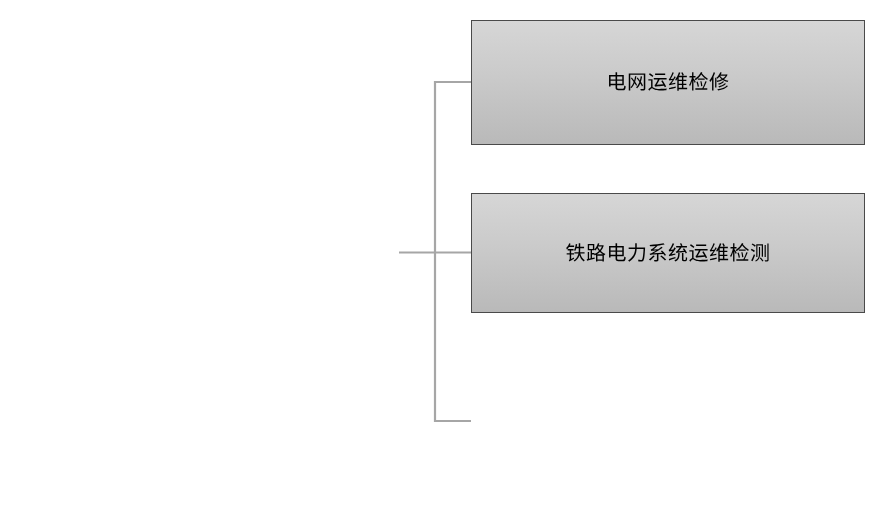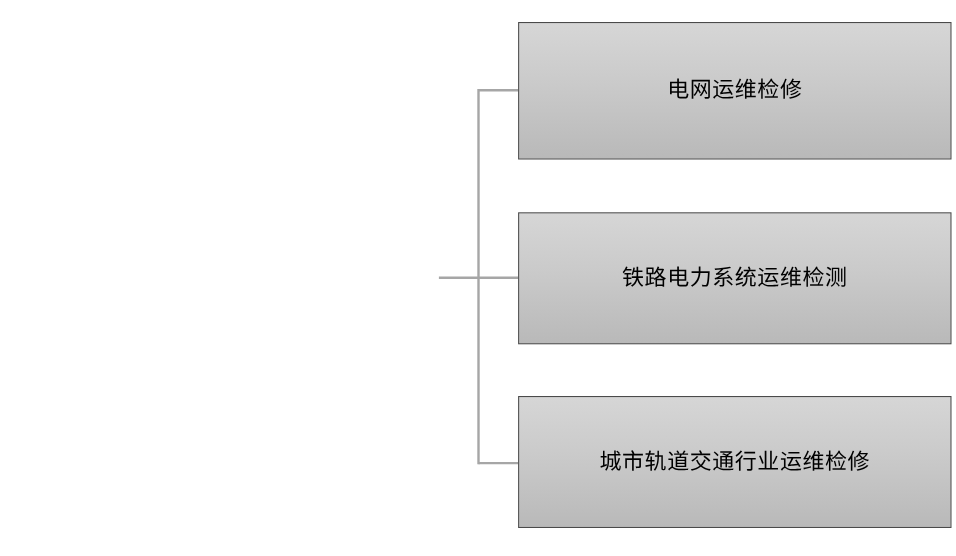--- a/index.html
+++ b/index.html
@@ -90,17 +90,14 @@
 
 
   <div class="node child child-2">
     <span class="node-label">铁路电力系统运维检测</span>
   </div>
 
   <div class="node child child-1">
     <span class="node-label">电网运维检修</span>
   </div>
 
-  <div class="node child child-3">
-    <span class="node-label">城市轨道交通行业运维检修</span>
-  </div>
 
 </div>
 
 </body></html>

